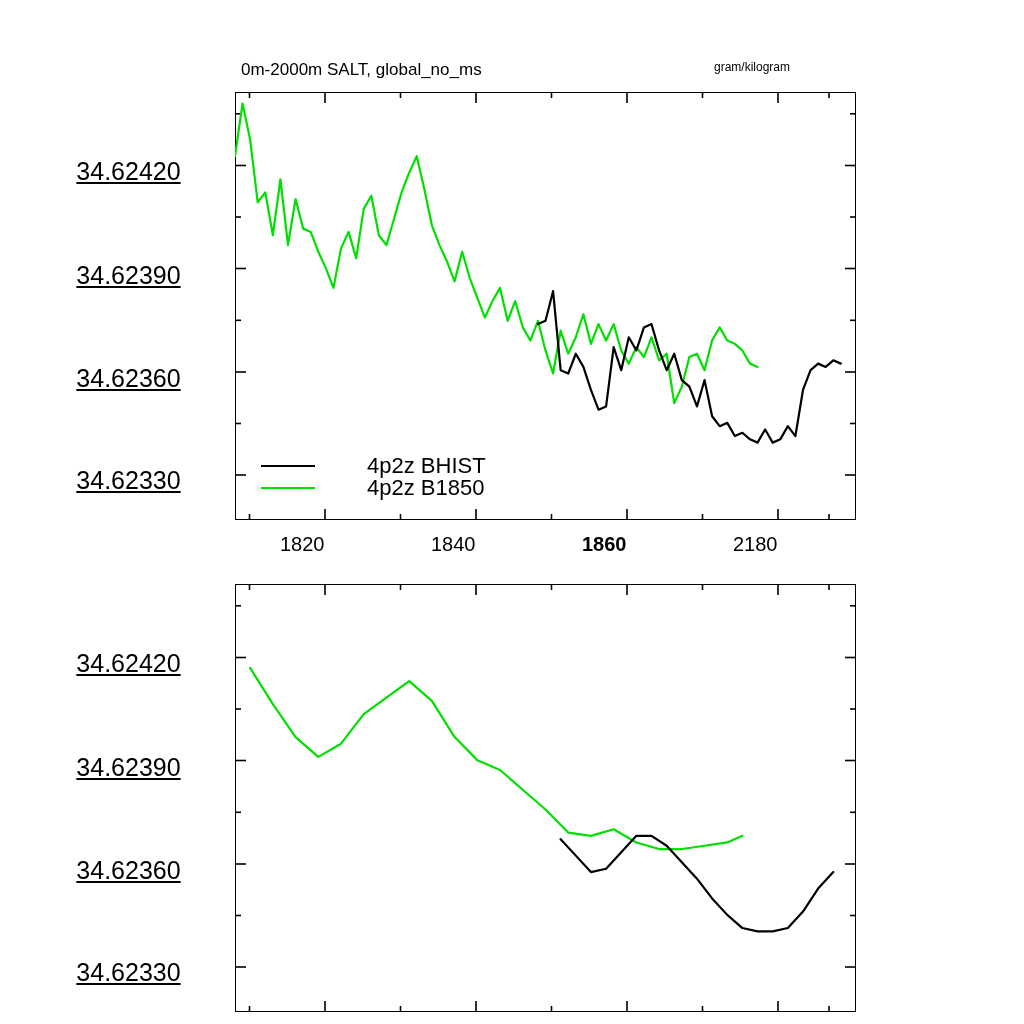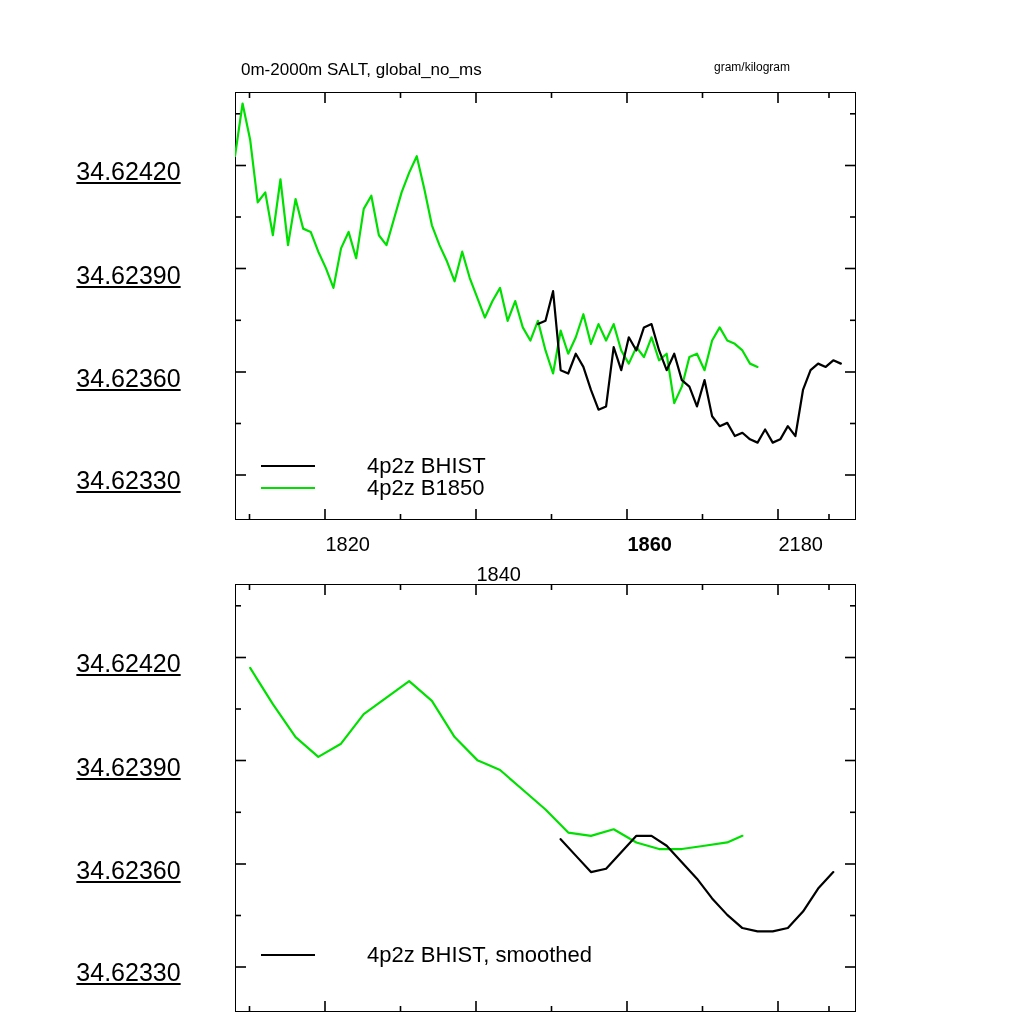--- a/index.html
+++ b/index.html
@@ -42,21 +42,21 @@
   .ylabel {
     position: absolute;
     font-size: 25px;
     text-align: center;
     white-space: nowrap;
     text-decoration: underline;
   }
   .xlabel {
     position: absolute;
     font-size: 20px;
-    text-align: right;
+    text-align: left;
     white-space: nowrap;
   }
   .legend {
     position: absolute;
   }
   .legend-row {
     display: flex;
     align-items: center;
     height: 22px;
   }
@@ -87,21 +87,21 @@
     <div class="plot-units" style="left:678px; top:60px;">gram/kilogram</div>
 
     <div class="frame" style="left:199px; top:92px; width:621px; height:428px;"></div>
 
     <div class="ylabel" style="left:0px; top:157px; width:185px;">34.62420</div>
     <div class="ylabel" style="left:0px; top:261px; width:185px;">34.62390</div>
     <div class="ylabel" style="left:0px; top:364px; width:185px;">34.62360</div>
     <div class="ylabel" style="left:0px; top:466px; width:185px;">34.62330</div>
 
     <div class="xlabel" style="left:244px; top:533px; width:90px;">1820</div>
-    <div class="xlabel" style="left:395px; top:533px; width:90px;margin-top:30px;">1840</div>
+    <div class="xlabel" style="left:395px; top:533px; width:90px;">1840</div>
     <div class="xlabel" style="left:546px; top:533px; width:90px;font-weight:bold;">1860</div>
     <div class="xlabel" style="left:697px; top:533px; width:90px;">2180</div>
 
     <svg style="position:absolute; left:199px; top:92px;" width="621" height="428" viewBox="0 0 621 428">
       <g stroke="#000000" stroke-width="1.6">
 
         <line x1="0" y1="73.5" x2="11" y2="73.5"></line>
         <line x1="0" y1="176.5" x2="11" y2="176.5"></line>
         <line x1="0" y1="280.0" x2="11" y2="280.0"></line>
         <line x1="0" y1="383.0" x2="11" y2="383.0"></line>
@@ -208,20 +208,16 @@
       </g>
       <g id="bot-b1850" fill="none" stroke-width="2.2" stroke-linejoin="round" stroke-linecap="round">
           <path d="M15.15 83.95 L37.87 120.17 L60.59 153.09 L83.30 172.85 L106.02 159.68 L128.74 130.05 L151.46 113.58 L174.18 97.12 L196.90 116.88 L219.62 153.09 L242.34 176.14 L265.06 186.02 L287.78 205.77 L310.50 225.52 L333.22 248.57 L355.94 251.86 L378.66 245.28 L401.38 258.45 L424.10 265.03 L446.82 265.03 L469.54 261.74 L492.26 258.45 L507.40 251.86" stroke="#00e000" fill="none"></path>
         </g>
       <g id="bot-bhist" fill="none" stroke-width="2.2" stroke-linejoin="round" stroke-linecap="round">
           <path d="M325.65 255.15 L340.79 271.62 L355.94 288.08 L371.09 284.78 L386.23 268.32 L401.38 251.86 L416.52 251.86 L431.67 261.74 L446.82 278.20 L461.96 294.66 L477.11 314.42 L492.26 330.88 L507.40 344.05 L522.55 347.34 L537.70 347.34 L552.84 344.05 L567.99 327.58 L583.13 304.54 L598.28 288.08" stroke="#000000" fill="none"></path>
         </g>
     </svg>
 
     <div class="legend" style="left:225px; top:944px;">
-      <div class="legend-row">
-        <span class="legend-line" style="border-top-color:#000000;"></span>
-        <span class="legend-text">4p2z BHIST, smoothed</span>
-      </div>
     </div>
   </div>
 
 </div>
 
 </body></html>

